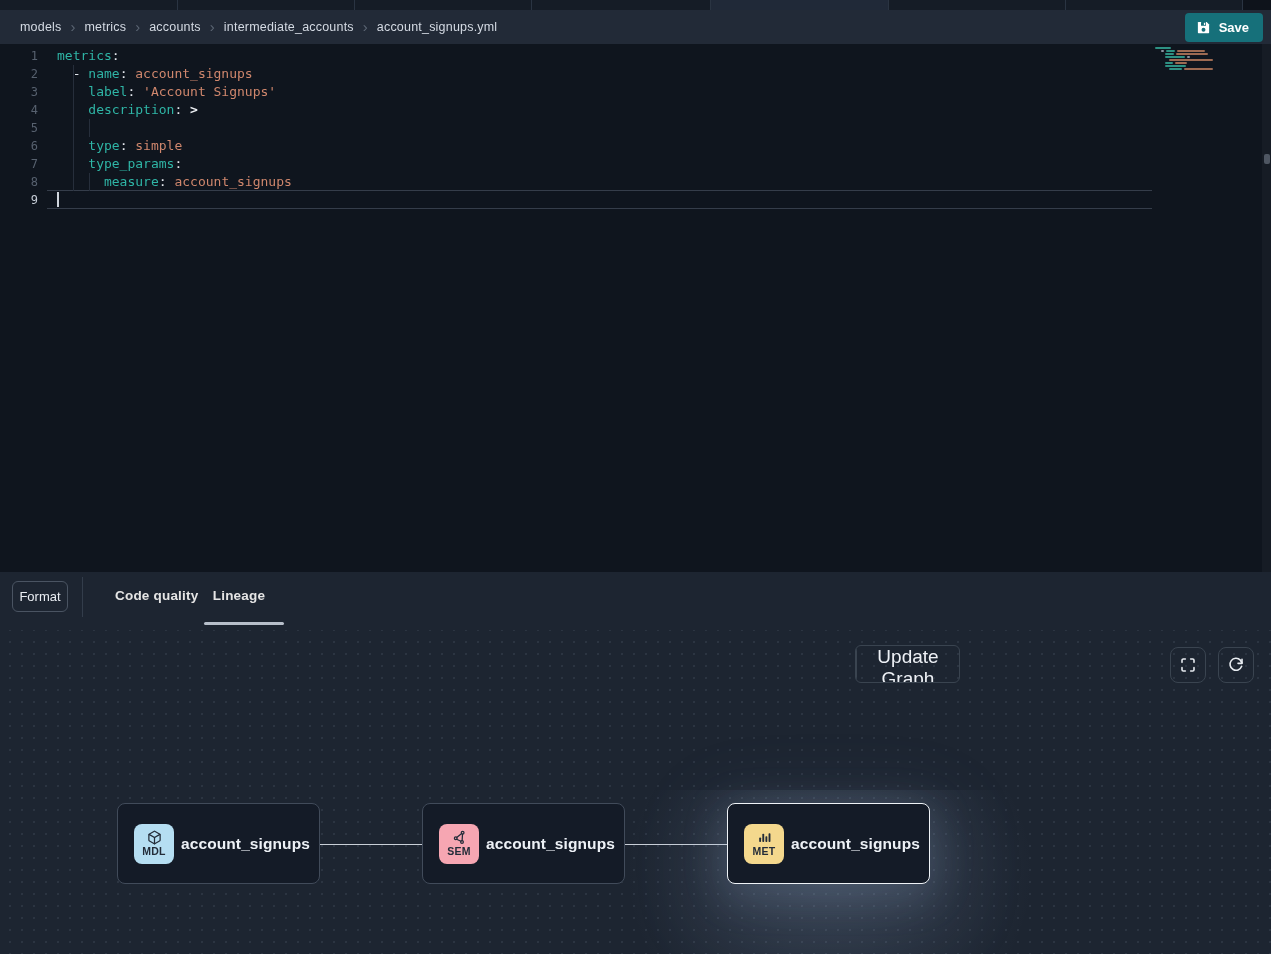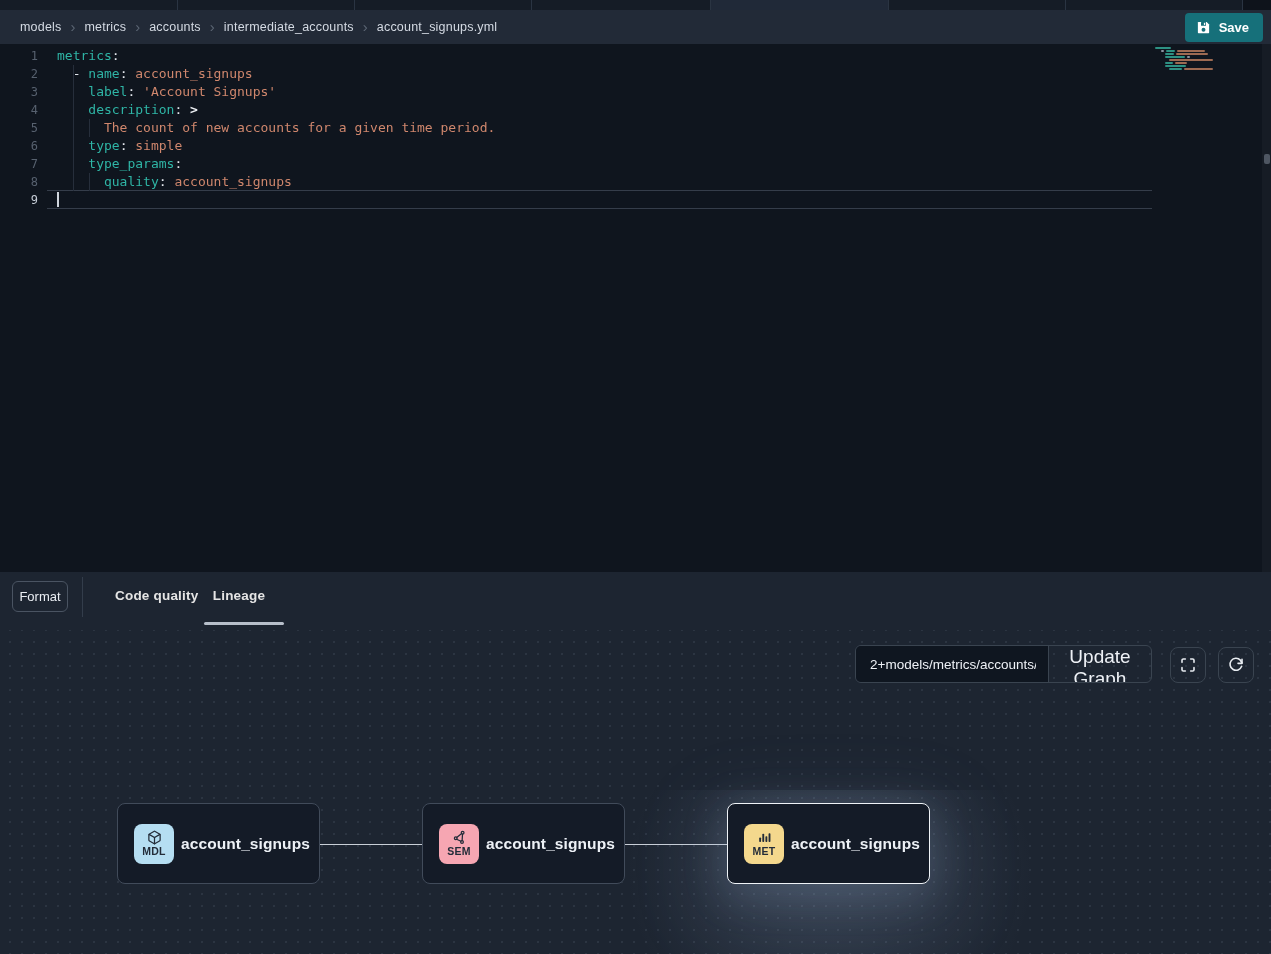--- a/index.html
+++ b/index.html
@@ -130,24 +130,24 @@
     </button>
   </div>
 
   <div class="editor">
     <div class="current-line"></div>
     <div class="code-area">
         <div class="code-row"><span class="ln">1</span><span class="code-text"><span class="key">metrics</span><span class="pun">:</span></span></div>
         <div class="code-row"><span class="ln">2</span><span class="code-text"><span class="pln">  </span><span class="pun">- </span><span class="key">name</span><span class="pun">:</span><span class="str"> account_signups</span></span></div>
         <div class="code-row"><span class="ln">3</span><span class="code-text"><span class="pln">    </span><span class="key">label</span><span class="pun">:</span><span class="str"> 'Account Signups'</span></span></div>
         <div class="code-row"><span class="ln">4</span><span class="code-text"><span class="pln">    </span><span class="key">description</span><span class="pun">:</span><span class="bold"> &gt;</span></span></div>
-        <div class="code-row"><span class="ln">5</span><span class="code-text"><span class="pln">      </span><span class="str">The count of new accounts for a given time period.</span></span></div>
+        <div class="code-row"><span class="ln">5</span><span class="code-text"><span class="pln">      </span></span></div>
         <div class="code-row"><span class="ln">6</span><span class="code-text"><span class="pln">    </span><span class="key">type</span><span class="pun">:</span><span class="str"> simple</span></span></div>
         <div class="code-row"><span class="ln">7</span><span class="code-text"><span class="pln">    </span><span class="key">type_params</span><span class="pun">:</span></span></div>
-        <div class="code-row"><span class="ln">8</span><span class="code-text"><span class="pln">      </span><span class="key">quality</span><span class="pun">:</span><span class="str"> account_signups</span></span></div>
+        <div class="code-row"><span class="ln">8</span><span class="code-text"><span class="pln">      </span><span class="key">measure</span><span class="pun">:</span><span class="str"> account_signups</span></span></div>
         <div class="code-row"><span class="ln active">9</span><span class="code-text"></span></div>
       </div>
     <div class="indent-guide" id="guide-1"></div>
     <div class="indent-guide" id="guide-2a"></div>
     <div class="indent-guide" id="guide-2b"></div>
     <div class="cursor"></div>
 
     <div class="minimap">
       <div class="mm-row">
           <span class="mm t" style="width:16px"></span>
@@ -196,23 +196,20 @@
   <div class="panel">
     <button class="format-btn">Format</button>
     <div class="toolbar-divider"></div>
     <div class="tab tab-codequality">Code quality</div>
     <div class="tab tab-lineage">Lineage</div>
     <div class="tab-underline"></div>
 
     <div class="graph">
 
       <div class="selector-group">
-        <div class="selector-field">
-          <input type="text" value="2+models/metrics/accounts/" style="">
-        </div>
         <button class="update-btn">Update Graph</button>
       </div>
       <button class="icon-btn btn-fullscreen">
         <svg width="16" height="16" viewBox="0 0 24 24" fill="none" stroke="#e8ecf1" stroke-width="2.4" stroke-linecap="round" stroke-linejoin="round">
           <path d="M8 3H5a2 2 0 0 0-2 2v3"></path>
             <path d="M16 3h3a2 2 0 0 1 2 2v3"></path>
           <path d="M3 16v3a2 2 0 0 0 2 2h3"></path>
             <path d="M21 16v3a2 2 0 0 1-2 2h-3"></path>
         </svg>
       </button>

